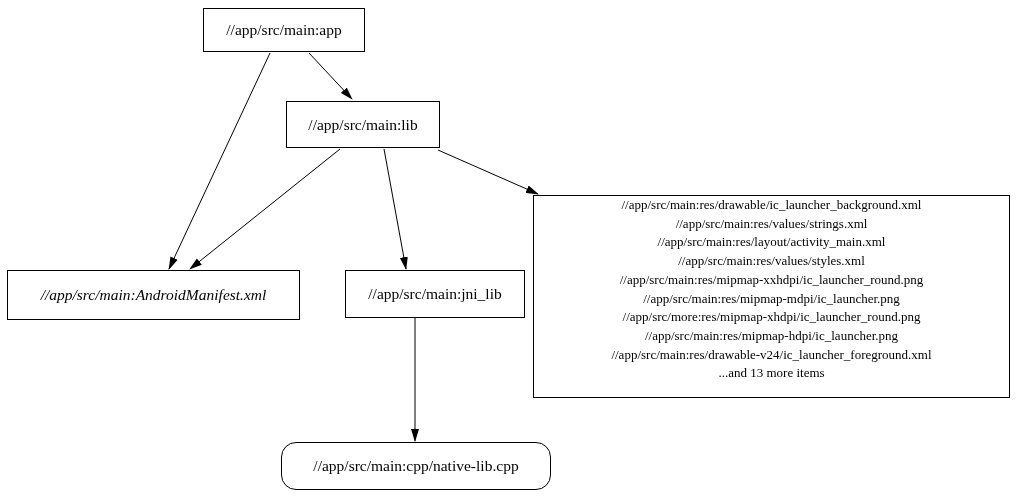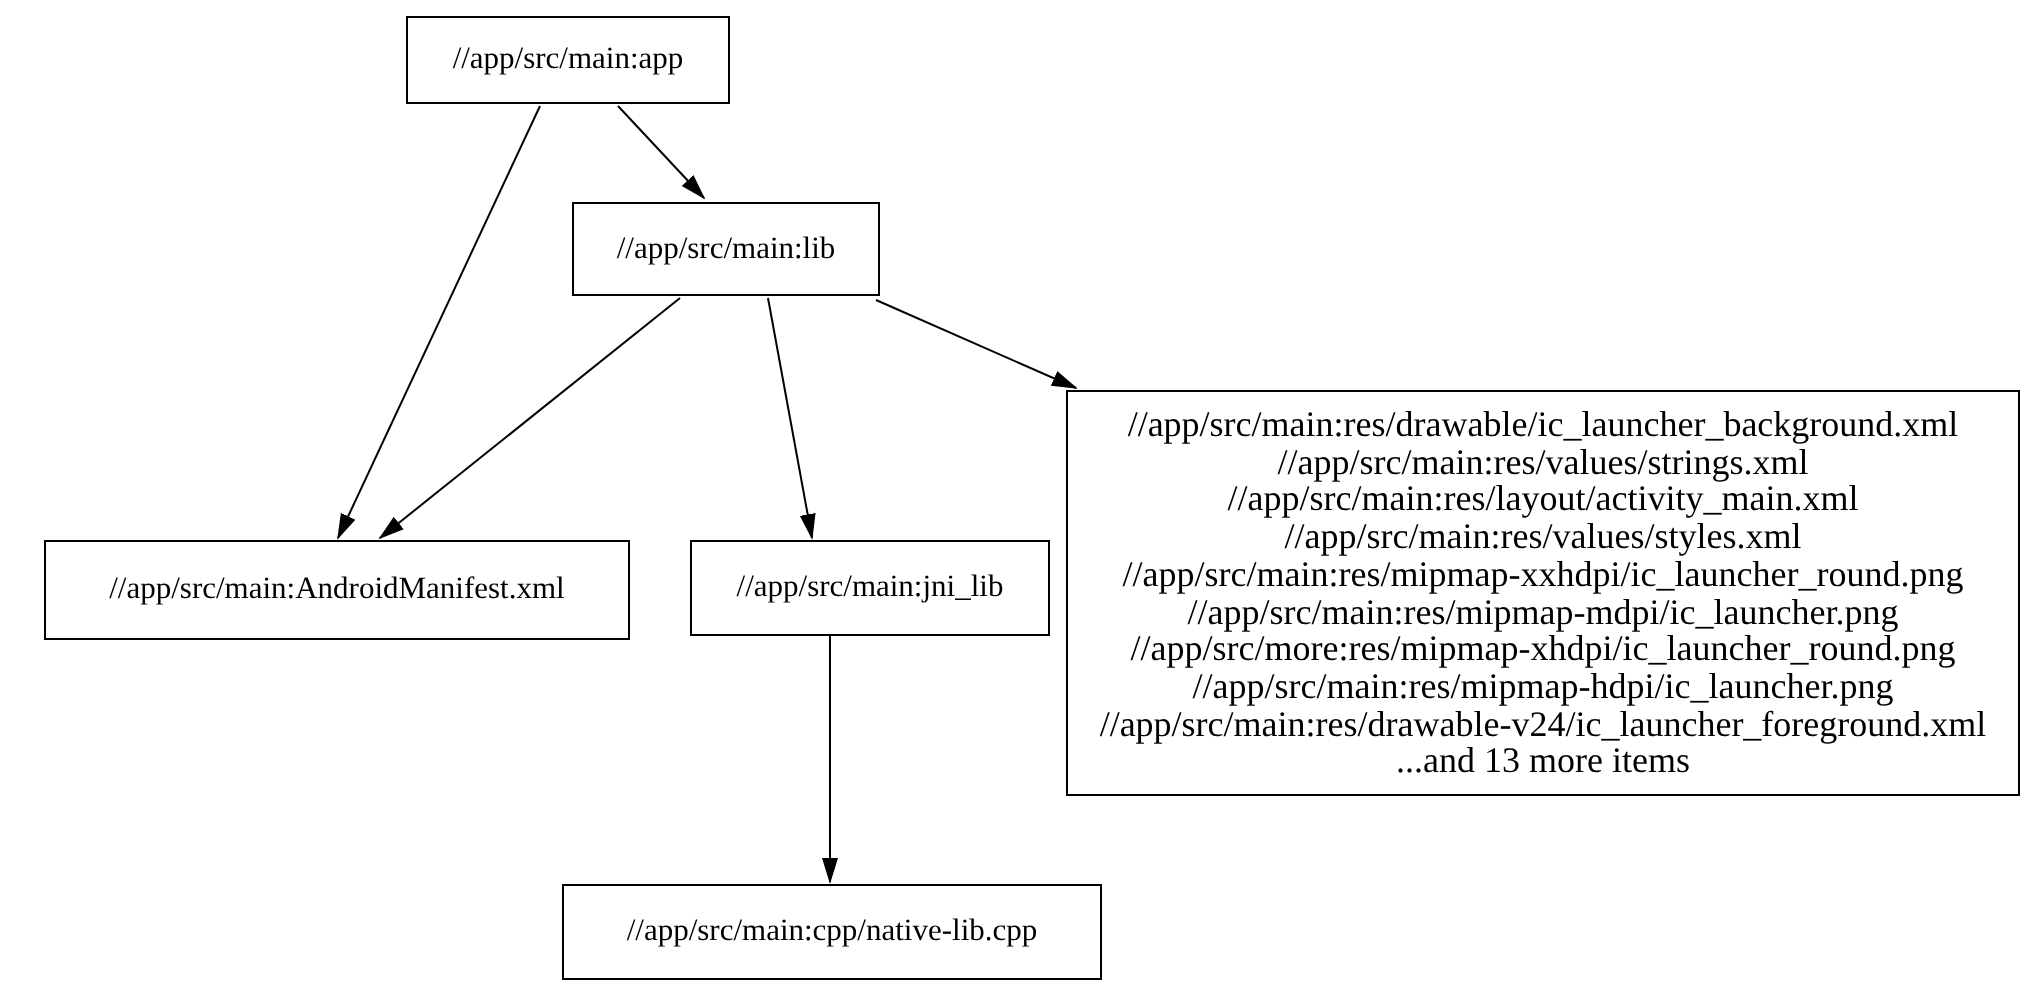--- a/index.html
+++ b/index.html
@@ -34,22 +34,22 @@
     background: #ffffff;
     display: flex;
     align-items: center;
     justify-content: center;
     text-align: center;
     font-size: 15.5px;
     white-space: nowrap;
   }
   .node.multiline {
     flex-direction: column;
-    justify-content: center;
-    font-size: 18px;
+    justify-content: flex-start;
+    font-size: 13px;
   }
   .node.multiline .fileline {
     display: block;
     line-height: 18.7px;
     white-space: nowrap;
   }
 </style>
 </head>
 <body>
 
@@ -70,38 +70,38 @@
   </svg>
 
   <div class="node" style="left:203px; top:8px; width:162px; height:44px;">
     <span>//app/src/main:app</span>
   </div>
 
   <div class="node" style="left:286px; top:101px; width:154px; height:47px;">
     <span>//app/src/main:lib</span>
   </div>
 
-  <div class="node" style="left:22px; top:270px; width:293px; height:50px;">
+  <div class="node" style="left:7px; top:270px; width:293px; height:50px;font-style:italic;">
     <span>//app/src/main:AndroidManifest.xml</span>
   </div>
 
   <div class="node" style="left:325px; top:270px; width:180px; height:48px;margin-left:20px;">
     <span>//app/src/main:jni_lib</span>
   </div>
 
   <div class="node multiline" style="left:533px; top:195px; width:477px; height:203px;">
     <span class="fileline">//app/src/main:res/drawable/ic_launcher_background.xml</span>
     <span class="fileline">//app/src/main:res/values/strings.xml</span>
     <span class="fileline">//app/src/main:res/layout/activity_main.xml</span>
     <span class="fileline">//app/src/main:res/values/styles.xml</span>
     <span class="fileline">//app/src/main:res/mipmap-xxhdpi/ic_launcher_round.png</span>
     <span class="fileline">//app/src/main:res/mipmap-mdpi/ic_launcher.png</span>
     <span class="fileline">//app/src/more:res/mipmap-xhdpi/ic_launcher_round.png</span>
     <span class="fileline">//app/src/main:res/mipmap-hdpi/ic_launcher.png</span>
     <span class="fileline">//app/src/main:res/drawable-v24/ic_launcher_foreground.xml</span>
     <span class="fileline">...and 13 more items</span>
   </div>
 
-  <div class="node" style="left:281px; top:442px; width:270px; height:48px;">
+  <div class="node" style="left:281px; top:442px; width:270px; height:48px;border-radius:15px;">
     <span>//app/src/main:cpp/native-lib.cpp</span>
   </div>
 
 </div>
 
 </body></html>

